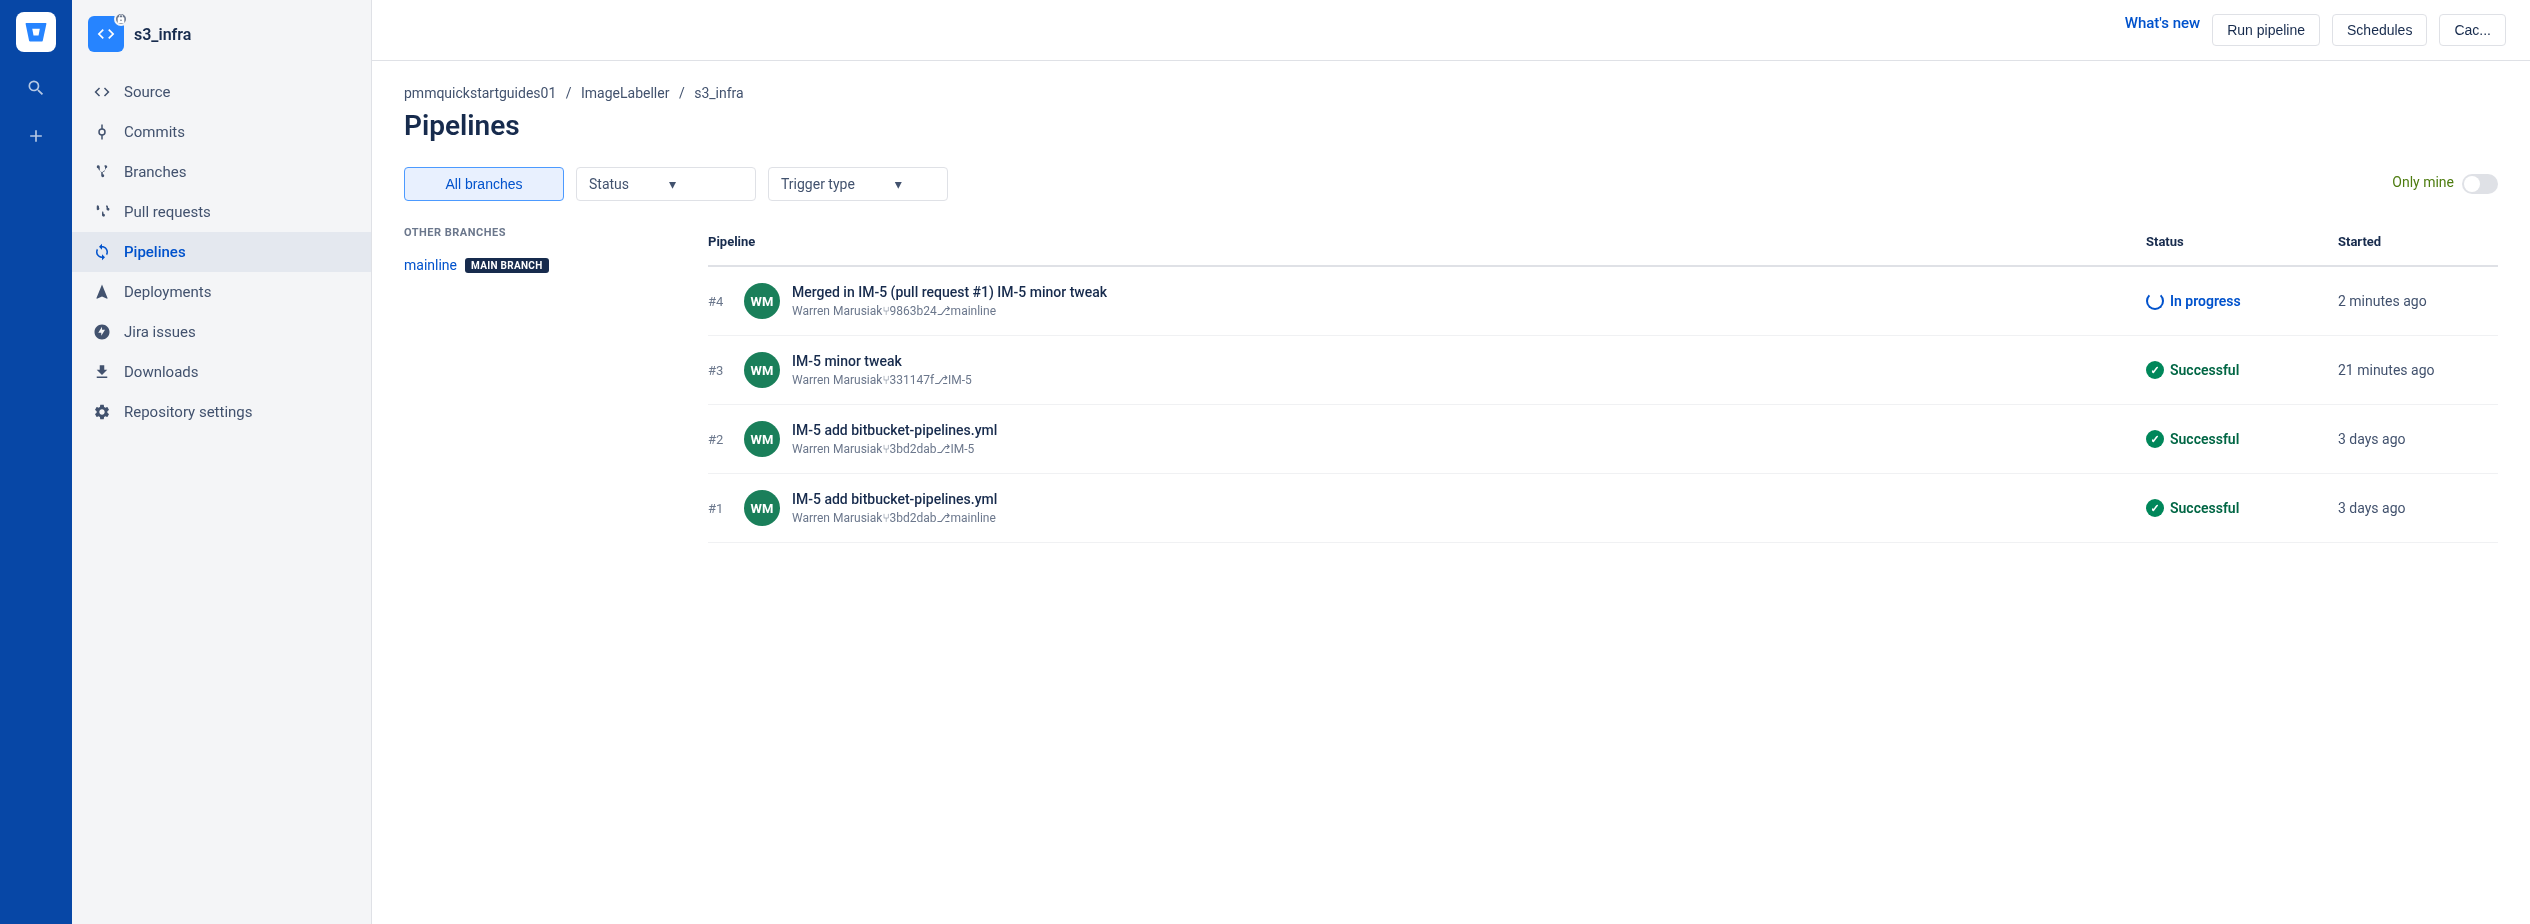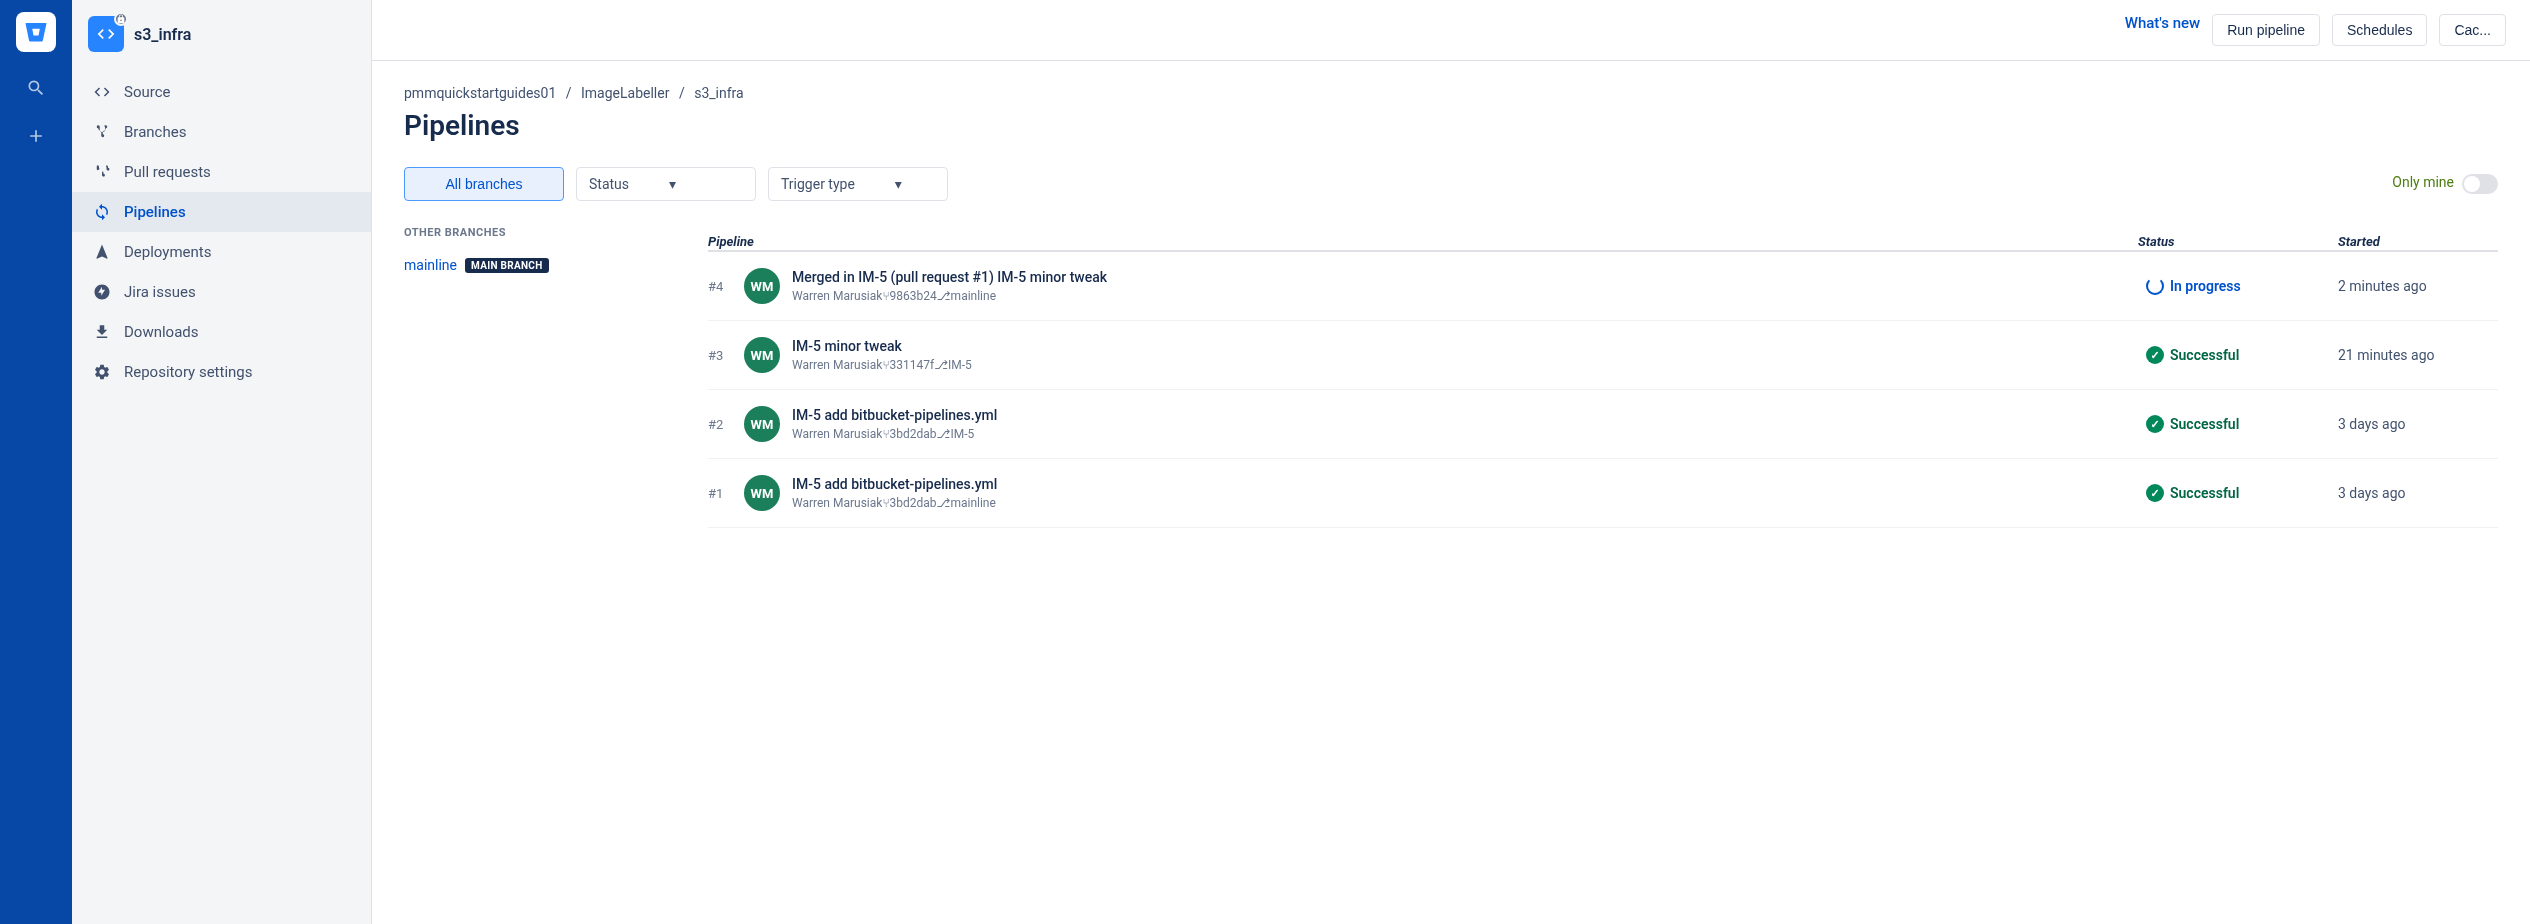--- a/index.html
+++ b/index.html
@@ -240,24 +240,23 @@
       border-radius: 3px;
       letter-spacing: 0.3px;
     }
 
     .pipelines-table {
       flex: 1;
     }
     .table-header {
       display: grid;
       grid-template-columns: 1fr 180px 160px;
-      padding: 8px 0 1px 0;
+      padding: 8px 0 16px 0;
       border-bottom: 2px solid #dfe1e6;
-      gap: 20px;
-      font-style: italic;
+      gap: 12px;
     }
     .th {
       font-size: 13px;
       font-weight: 700;
       color: #172b4d;
     }
     .pipeline-row {
       display: grid;
       grid-template-columns: 1fr 180px 160px;
       padding: 16px 0;
@@ -368,20 +367,30 @@
 
   <div class="nav-item">
     <div class="nav-icon">
       <svg width="18" height="18" viewBox="0 0 24 24" fill="currentColor">
         <path d="M9.4 16.6L4.8 12l4.6-4.6L8 6l-6 6 6 6 1.4-1.4zm5.2 0l4.6-4.6-4.6-4.6L16 6l6 6-6 6-1.4-1.4z"></path>
       </svg>
     </div>
     <span class="nav-label">Source</span>
   </div>
 
+  <div class="nav-item">
+    <div class="nav-icon">
+      <svg width="18" height="18" viewBox="0 0 24 24" fill="currentColor">
+        <circle cx="12" cy="12" r="4" fill="none" stroke="currentColor" stroke-width="2"></circle>
+        <line x1="12" y1="2" x2="12" y2="8" stroke="currentColor" stroke-width="2"></line>
+        <line x1="12" y1="16" x2="12" y2="22" stroke="currentColor" stroke-width="2"></line>
+      </svg>
+    </div>
+    <span class="nav-label">Commits</span>
+  </div>
 
   <div class="nav-item">
     <div class="nav-icon">
       <svg width="18" height="18" viewBox="0 0 24 24" fill="currentColor">
         <path d="M17 3a2 2 0 0 1 2 2c0 1.05-.81 1.92-1.84 2A5.5 5.5 0 0 1 13 11.5v3.38A2 2 0 1 1 11 17V11.5A5.5 5.5 0 0 1 6.84 7 2 2 0 1 1 9 5.12V8.5a3.5 3.5 0 0 0 7 0V5.12c-.57-.31-.98-.88-1-1.56A2 2 0 0 1 17 3z"></path>
       </svg>
     </div>
     <span class="nav-label">Branches</span>
   </div>
 

